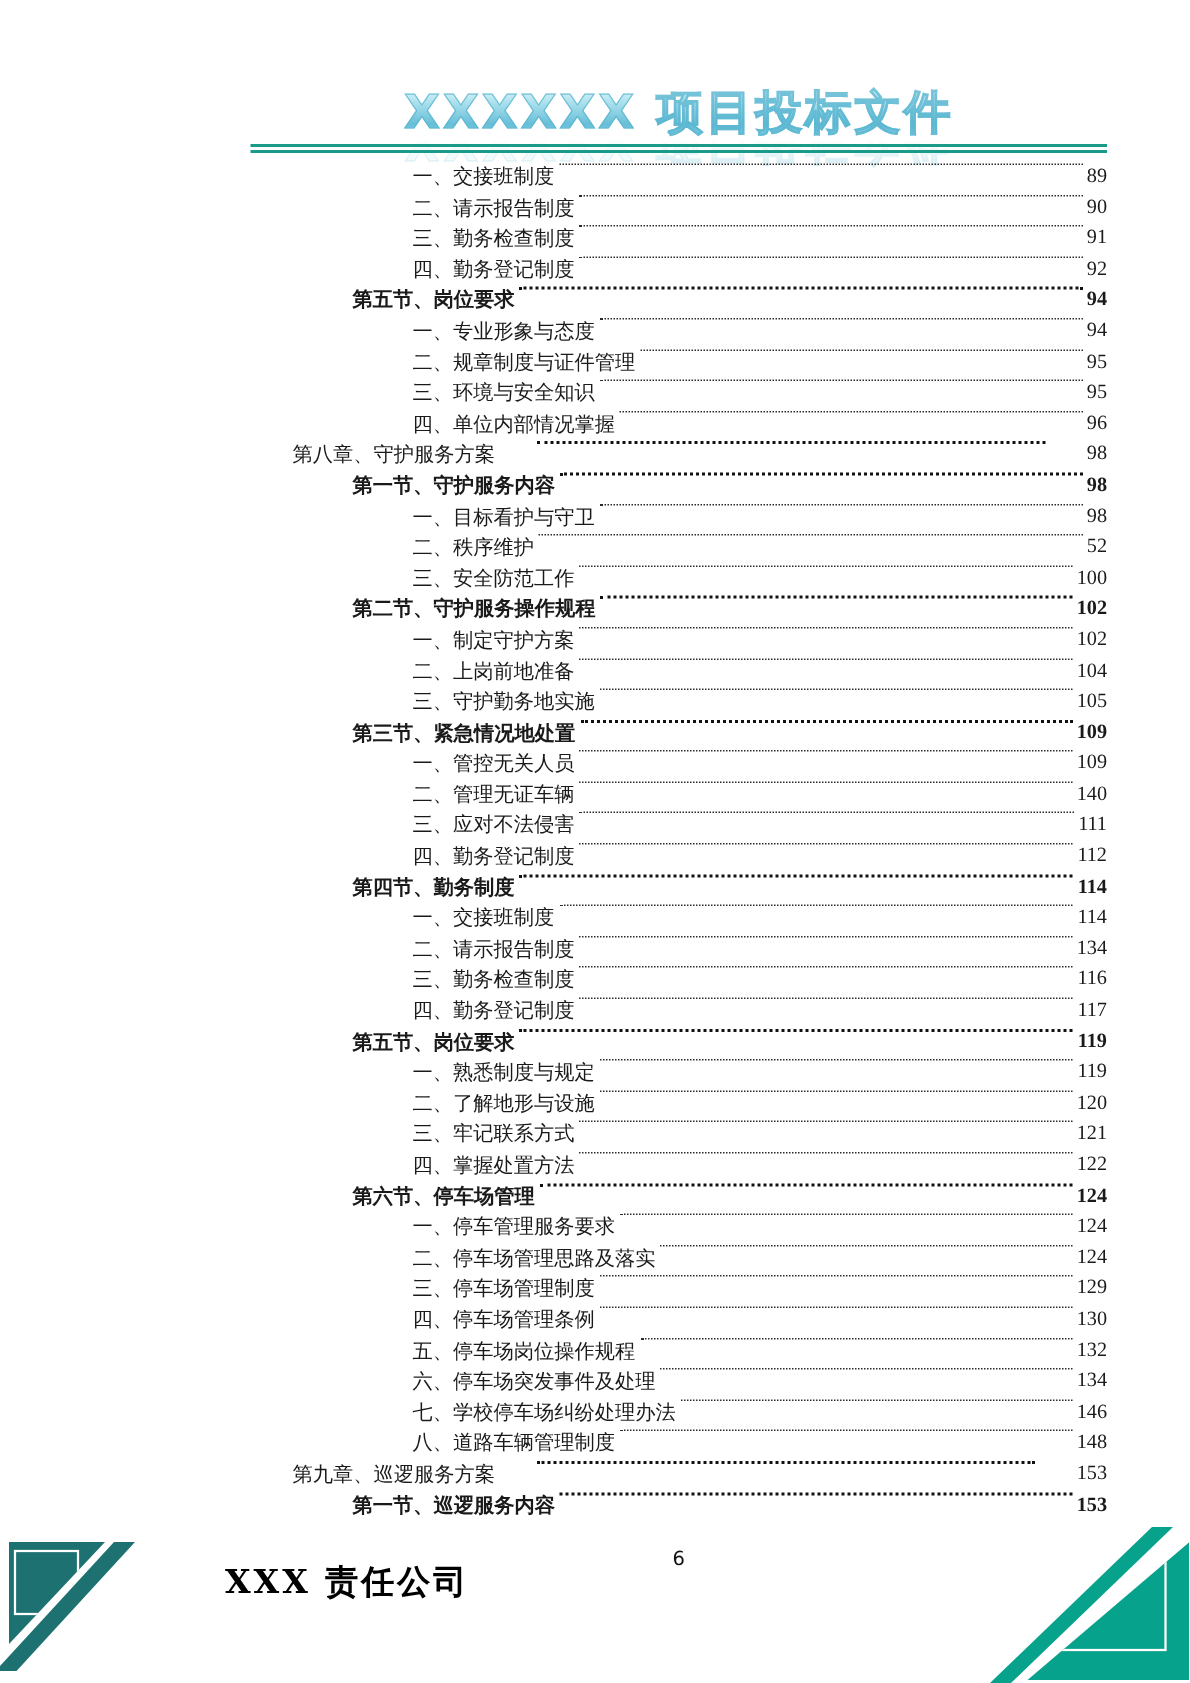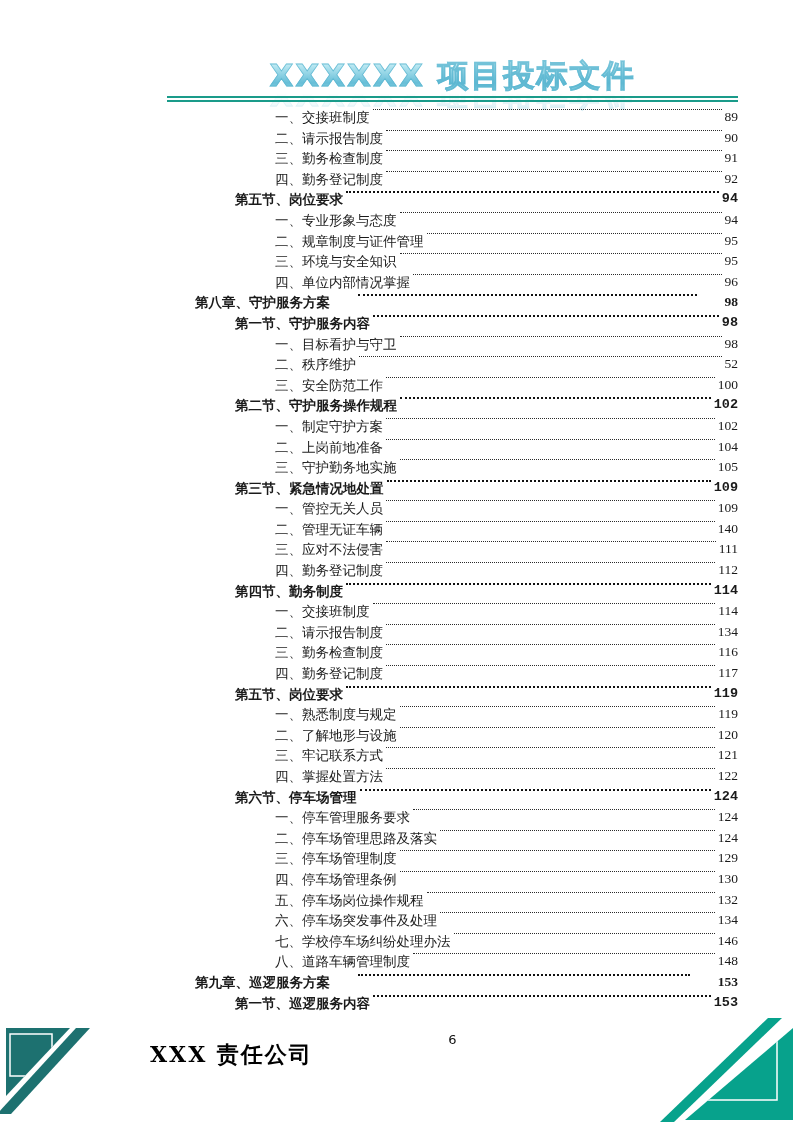--- a/index.html
+++ b/index.html
@@ -30,22 +30,22 @@
   }
 
   
   .toc{
     position:absolute;top:109px;left:167px;width:571px;
     color:#1a1a1a;font-size:13.5px;
   }
   .toc-row{
     display:flex;align-items:flex-start;height:20.6px;box-sizing:border-box;
   }
-  .lvl-chapter{padding-left:28px;font-weight:bold;gap:25px;}
-  .lvl-section{padding-left:68px;font-weight:bold;font-family:Liberation Mono, monospace;}
+  .lvl-chapter{padding-left:28px;font-weight:normal;gap:25px;}
+  .lvl-section{padding-left:68px;font-weight:bold;}
   .lvl-item{padding-left:108px;font-weight:normal;}
   .toc-title{white-space:nowrap;}
   .toc-dots{
     flex:1;min-width:12px;
     border-bottom:1.7px dotted #2b2b2b;
     margin:0 3px 4px 3px;
   }
   .lvl-chapter .toc-dots,.lvl-section .toc-dots{border-bottom-width:2px;border-bottom-color:#111;}
   .toc-page{white-space:nowrap;}
 

